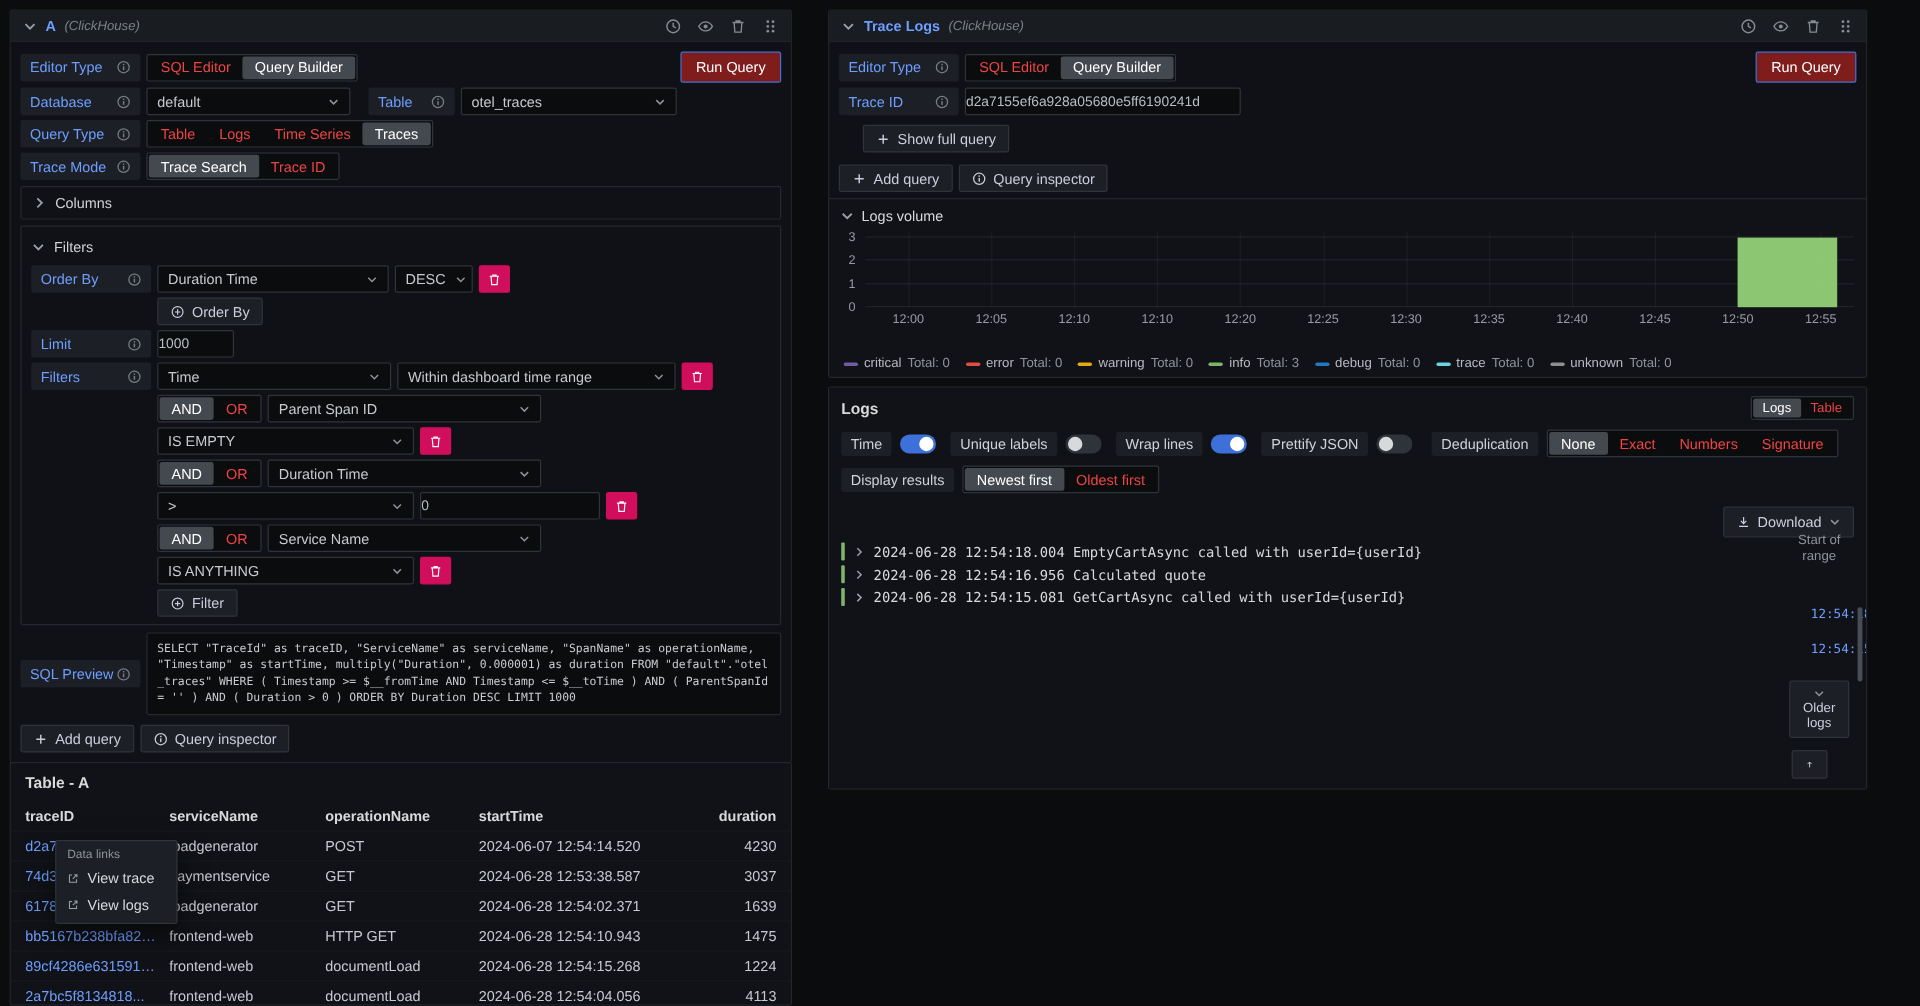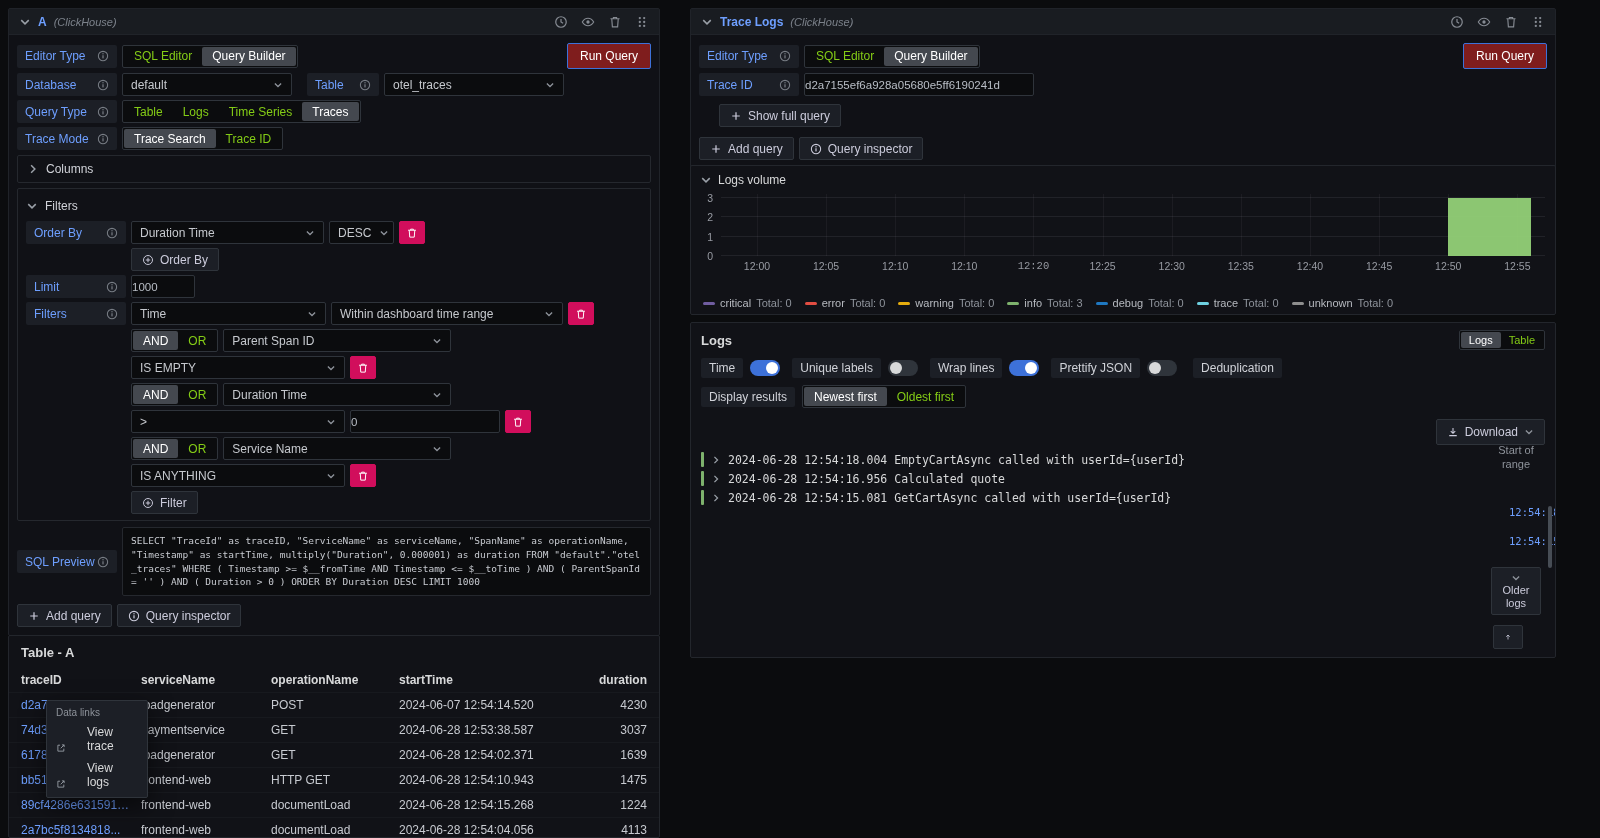--- a/index.html
+++ b/index.html
@@ -18,21 +18,21 @@
 .spacer{flex:1}
 .hicon{color:#868b93;display:inline-flex;cursor:pointer;margin-left:6px}
 .chev{color:#9aa0a8;display:inline-flex;cursor:pointer}
 .qbody{padding:8px}
 .frow{display:flex;align-items:center;gap:5px;margin-bottom:4px}
 .flabel{display:inline-flex;align-items:center;justify-content:space-between;height:23px;padding:0 8px;
   background:#1c1f26;border-radius:2px;color:#6e9fff;width:100px;flex:none}
 .flabel.w70{width:72px}
 .info-i{color:#787d85;display:inline-flex}
 .rgroup{display:inline-flex;background:#0b0c0e;border:1px solid #2f343b;border-radius:2px;padding:1px;height:23px;align-items:stretch}
-.chip{display:inline-flex;align-items:center;padding:0 10px;color:#84cc16;cursor:pointer;border-radius:2px;white-space:nowrap}
+.chip{display:inline-flex;align-items:center;padding:0 10px;color:#ef4444;cursor:pointer;border-radius:2px;white-space:nowrap}
 .chip.sel{background:#44484f;color:#fff}
 .btn{display:inline-flex;align-items:center;gap:6px;height:23px;padding:0 10px;background:#1c1f26;
   border:1px solid #2f343b;border-radius:2px;color:#ccccdc;font-size:12px;cursor:pointer;font-family:inherit}
 .btn.primary{background:#7f1d1d;border-color:#3d71d9;color:#fff;height:26px;font-weight:500;padding:0 12px}
 .btn.danger{background:#d10e5c;border-color:#d10e5c;color:#fff;width:26px;padding:0;justify-content:center}
 .select{display:inline-flex;align-items:center;justify-content:space-between;height:23px;padding:0 8px;background:#0b0c0e;
   border:1px solid #2f343b;border-radius:2px;color:#c6c9ce;cursor:pointer;flex:none}
 .carr{color:#8e939b;margin-left:8px;flex:none}
 .input{height:23px;padding:0 0;background:#0b0c0e;border:1px solid #2f343b;border-radius:2px;color:#b9bec6;
   font-size:11.5px;font-family:inherit;outline:none}
@@ -58,21 +58,21 @@
 .thead,.trow{display:flex;align-items:center;height:25px;padding:0 12px}
 .th{font-weight:700;color:#d8d9da}
 .c1{width:120px}.c2{width:130px}.c3{width:128px}.c4{width:170px}.c5{flex:1;text-align:right}
 .trow{border-top:1px solid #17191e}
 .td{color:#c7cad0;overflow:hidden;white-space:nowrap;text-overflow:ellipsis;padding-right:8px}
 .td.c5{padding-right:0}
 .link{color:#6e9fff;cursor:pointer}
 .ctxmenu{position:absolute;left:37px;top:64px;width:102px;background:#1c1f26;border:1px solid #2f343b;border-radius:2px;
   box-shadow:0 8px 24px rgba(0,0,0,.55);padding:4px 0;z-index:5}
 .ctxhdr{font-size:10px;color:#8e939b;padding:2px 9px 3px}
-.ctxitem{display:flex;align-items:flex-end;gap:21px;padding:4px 9px;color:#d8d9da;cursor:pointer}
+.ctxitem{display:flex;align-items:center;gap:7px;padding:4px 9px;color:#d8d9da;cursor:pointer}
 .ctxitem .ic10{color:#9aa0a8}
 
 
 .vol-panel{left:690px;top:165px;width:866px;height:150px}
 .vol-head{display:flex;align-items:center;gap:6px;padding:7px 9px;color:#d8d9da}
 .vol-chart{position:absolute;left:8px;right:8px;top:28px;bottom:42px}
 .yaxis{position:absolute;left:0;top:0;bottom:16px;width:18px}
 .ytick{position:absolute;right:4px;transform:translateY(50%);font-size:10.5px;color:#989ba3}
 .plot{position:absolute;left:22px;right:2px;top:0;bottom:16px}
 .vgrid{position:absolute;top:0;bottom:0;width:1px;background:rgba(204,204,220,.06)}
@@ -683,21 +683,21 @@
         <div class="hgrid" style="bottom: 31.25%;"></div>
         <div class="hgrid" style="bottom: 62.5%;"></div>
         <div class="hgrid" style="bottom: 93.75%;"></div>
         <div class="bar" style="left: 88.255%; width: 10.0671%; height: 93.75%; background: rgb(147, 209, 119);"></div>
       </div>
     <div class="xaxis">
         <div class="xtick" style="left: 4.36242%;">12:00</div>
         <div class="xtick" style="left: 12.7517%;">12:05</div>
         <div class="xtick" style="left: 21.1409%; text-align: right;">12:10</div>
         <div class="xtick" style="left: 29.5302%;">12:10</div>
-        <div class="xtick" style="left: 37.9195%; font-family: Liberation Mono, monospace;">12:20</div>
+        <div class="xtick" style="left: 37.9195%;">12:20</div>
         <div class="xtick" style="left: 46.3087%;">12:25</div>
         <div class="xtick" style="left: 54.698%;">12:30</div>
         <div class="xtick" style="left: 63.0872%;">12:35</div>
         <div class="xtick" style="left: 71.4765%;">12:40</div>
         <div class="xtick" style="left: 79.8658%;">12:45</div>
         <div class="xtick" style="left: 88.255%;">12:50</div>
         <div class="xtick" style="left: 96.6443%;">12:55</div>
       </div>
   </div>
   <div class="legend">
@@ -772,20 +772,26 @@
 
       <span class="togglefield">
         <span class="tlabel">Prettify JSON</span>
         <span class="switch off">
           <span class="knob"></span>
         </span>
       </span>
 
     <span class="dedupwrap">
       <span class="tlabel">Deduplication</span>
+      <div class="rgroup">
+        <span class="chip sel">None</span>
+        <span class="chip">Exact</span>
+        <span class="chip">Numbers</span>
+        <span class="chip">Signature</span>
+      </div>
     </span>
   </div>
   <div class="logs-controls2">
     <span class="tlabel">Display results</span>
     <div class="rgroup">
       <span class="chip sel">Newest first</span>
       <span class="chip">Oldest first</span>
     </div>
   </div>
   <div class="dl-row">

